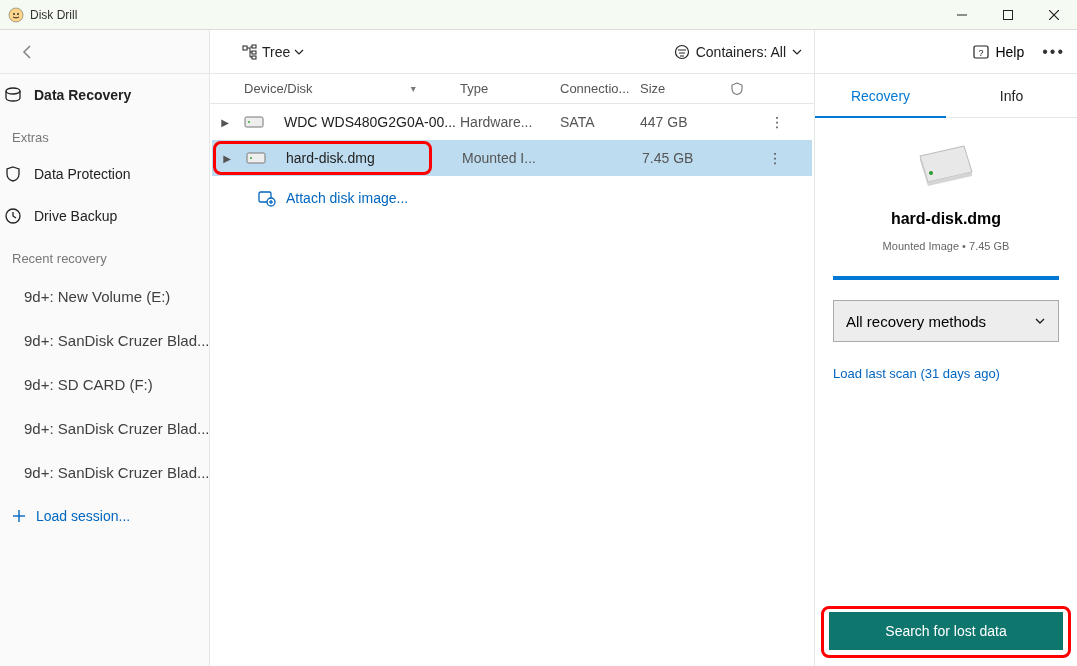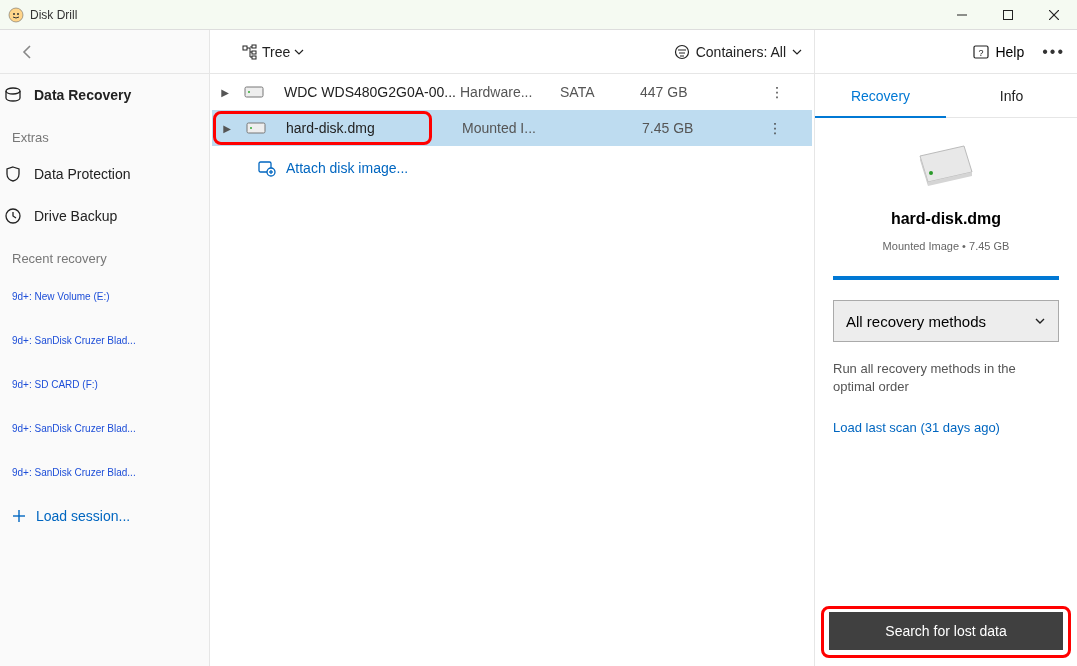--- a/index.html
+++ b/index.html
@@ -16,21 +16,21 @@
     .sidebar { width: 210px; background: #fafafa; border-right: 1px solid #e6e6e6; display: flex; flex-direction: column; }
     .main { flex: 1; display: flex; flex-direction: column; border-right: 1px solid #e6e6e6; }
     .rightpanel { width: 262px; display: flex; flex-direction: column; }
 
     
     .sidebar .back { height: 44px; display: flex; align-items: center; padding-left: 20px; border-bottom: 1px solid #e6e6e6;}
     .sidebar .nav-item { height: 42px; display: flex; align-items: center; padding-left: 4px; font-size: 14px; color: #222; gap: 12px; }
     .sidebar .nav-item .icon { width: 18px; display: flex; justify-content: center; }
     .sidebar .nav-item.active { font-weight: 600; }
     .sidebar .group-label { font-size: 13px; color: #777; padding: 14px 0 8px 12px; }
-    .sidebar .session { height: 44px; display:flex; align-items:center; padding-left:12px; font-size:10px; color:#1d4ed8; white-space:nowrap; overflow:hidden; text-overflow:ellipsis; }
+    .sidebar .session { height: 44px; display:flex; align-items:center; padding-left:24px; font-size:15px; color:#404040; white-space:nowrap; overflow:hidden; text-overflow:ellipsis; }
     .sidebar .load { height: 44px; display:flex; align-items:center; padding-left:12px; gap:10px; color:#0066c0; font-size:14px; }
 
     
     .main .toolbar { height: 44px; border-bottom: 1px solid #e6e6e6; display:flex; align-items:center; padding: 0 12px; gap: 10px;}
     .toolbar .tree-btn { display:flex; align-items:center; gap:4px; font-size:14px; color:#222; }
     .toolbar .spacer { flex:1; }
     .toolbar .containers-btn { display:flex; align-items:center; gap:6px; font-size:14px; color:#222; }
 
     
     .table-header { height: 30px; border-bottom: 1px solid #e6e6e6; display:flex; align-items:center; font-size:13px; color:#555;}
@@ -68,21 +68,21 @@
     .panel-content { flex:1; display:flex; flex-direction:column; align-items:stretch; padding: 22px 18px; gap: 10px; }
     .disk-icon-large { display:flex; justify-content:center; }
     .disk-title { text-align:center; font-size:16px; font-weight:600; margin-top:12px;}
     .disk-sub { text-align:center; font-size:11px; color:#666; margin-top:2px;}
     .blue-bar { height:4px; background:#0078d4; margin-top:14px;}
     .method-select { height: 42px; border:1px solid #aaa; background:#ededed; display:flex; align-items:center; padding:0 12px; font-size:15px; justify-content:space-between; margin-top:10px;}
     .method-desc { font-size:13px; color:#555; margin-top:8px; line-height:1.4;}
     .load-last { font-size:13px; color:#0066c0; margin-top:14px;}
     .panel-spacer { flex:1;}
     .search-wrap { padding: 0 14px 16px 14px; position:relative;}
-    .search-btn { width:100%; height:38px; background:#404040; color:#fff; font-size:14px; border:none; display:flex; align-items:center; justify-content:center;}
+    .search-btn { width:100%; height:38px; background:#0f766e; color:#fff; font-size:14px; border:none; display:flex; align-items:center; justify-content:center;}
     .search-wrap::after { content:""; position:absolute; left:6px; right:6px; top:-6px; bottom:8px; border:3px solid #ff0000; border-radius:8px; pointer-events:none;}
   </style>
 </head>
 <body>
 
 <div class="titlebar">
   <span class="app-icon">
     <svg width="16" height="16">
         <circle cx="8" cy="8" r="7" fill="#ffd58a" stroke="#555" stroke-width="0.5"></circle>
         <circle cx="6" cy="7" r="1" fill="#333"></circle>
@@ -183,20 +183,36 @@
             <line x1="5" y1="9" x2="11" y2="9" stroke="#222"></line>
             <line x1="6" y1="12" x2="10" y2="12" stroke="#222"></line>
           </svg>
         <span>Containers: All</span>
         <svg width="10" height="10">
             <path d="M1 3 L5 7 L9 3" stroke="#222" fill="none" stroke-width="1.2"></path>
           </svg>
       </div>
     </div>
 
+    <div class="table-header">
+      <div class="col-expand"></div>
+      <div class="col-device">
+        <span>Device/Disk</span>
+        <span class="sort-chevron">▾</span>
+      </div>
+      <div class="col-type">Type</div>
+      <div class="col-conn">Connectio...</div>
+      <div class="col-size">Size</div>
+      <div class="col-shield">
+          <svg width="14" height="14">
+            <path d="M7 1 L12 3 V7 C12 10 9.5 12 7 12.5 C4.5 12 2 10 2 7 V3 Z" fill="none" stroke="#777" stroke-width="1.1"></path>
+          </svg>
+        </div>
+      <div class="col-menu"></div>
+    </div>
 
     <div class="row">
       <div class="expand">▶</div>
       <div class="col-device">
         <svg class="drive-mini" width="20" height="12">
             <rect x="1" y="1" width="18" height="10" rx="1.5" fill="#eee" stroke="#777"></rect>
             <circle cx="5" cy="6" r="1" fill="#3a3"></circle>
           </svg>
         <span class="dev-label">WDC WDS480G2G0A-00...</span>
       </div>
@@ -268,21 +284,20 @@
       </div>
       <div class="disk-title">hard-disk.dmg</div>
       <div class="disk-sub">Mounted Image • 7.45 GB</div>
       <div class="blue-bar"></div>
       <div class="method-select">
         <span>All recovery methods</span>
         <svg width="12" height="12">
             <path d="M2 4 L6 8 L10 4" stroke="#222" fill="none" stroke-width="1.4"></path>
           </svg>
       </div>
-      <div class="method-desc">Run all recovery methods in the optimal order</div>
       <div class="load-last">Load last scan (31 days ago)</div>
       <div class="panel-spacer"></div>
     </div>
     <div class="search-wrap">
       <button class="search-btn">
         <span>Search for lost data</span>
       </button>
     </div>
   </div>
 </div>

